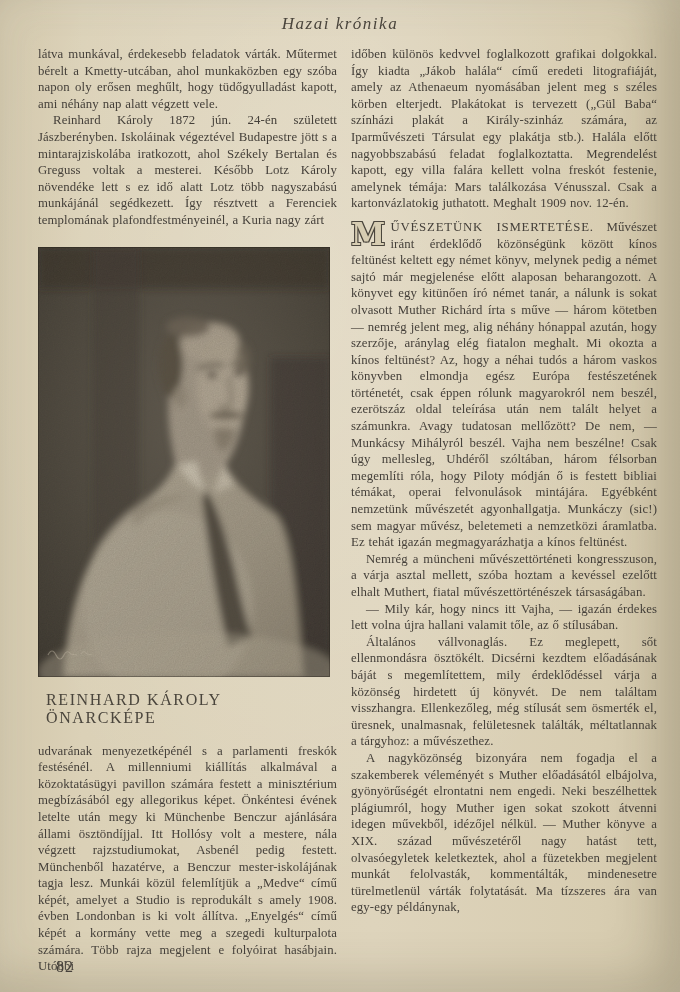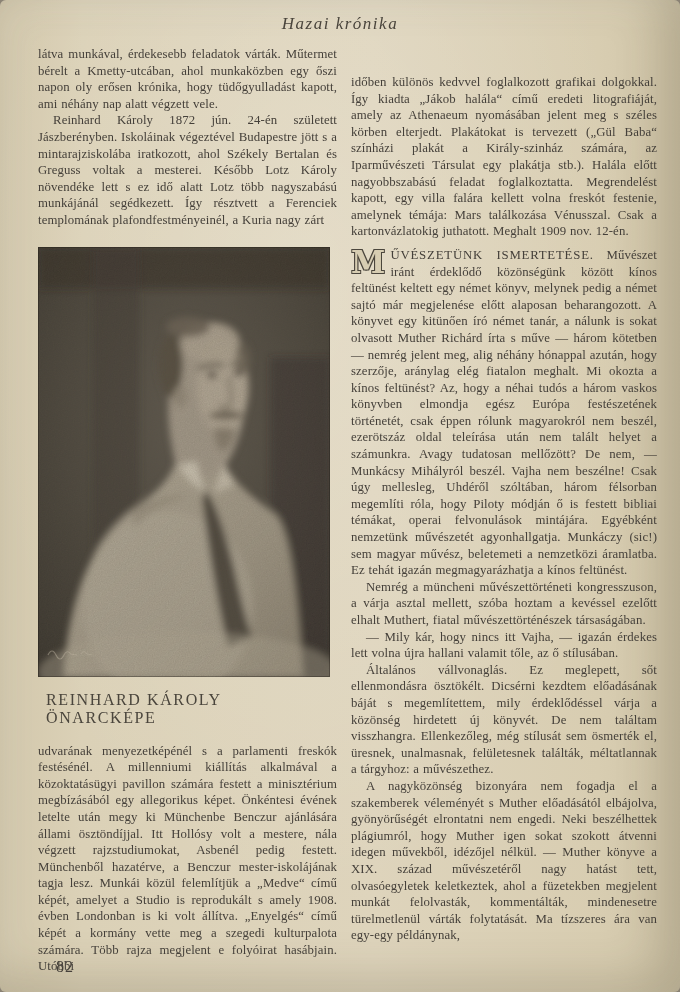--- a/index.html
+++ b/index.html
@@ -5,31 +5,30 @@
   html,body{margin:0;padding:0;background:#8a8274;}
   .page{
     position:relative;width:680px;height:992px;margin:0 auto;overflow:hidden;
     background:
       radial-gradient(ellipse at 45% 30%, rgba(255,255,252,0.20), rgba(0,0,0,0) 62%),
       linear-gradient(90deg,#d2c7ab 0%,#dbd1b7 12%,#ded4bc 55%,#d8cdb1 88%,#cfc4a8 100%),
       #d9cfb4;
     box-shadow: inset -16px -12px 48px rgba(70,58,34,0.22), inset 12px 8px 36px rgba(255,255,248,0.14);
     font-family:"Liberation Serif", serif;
     color:#46413a;
-    border-radius:6px;
   }
   .running-head{
     position:absolute;top:14px;left:0;width:100%;
     text-align:center;font-style:italic;font-size:17px;letter-spacing:1.5px;color:#4a453c;
   }
   .columns{
     position:absolute;top:46px;left:38px;display:flex;gap:14px;
   }
   .col{width:299px;}
-  .col-right{width:306px;margin-top:28px;}
+  .col-right{width:306px;}
   .bp{
     margin:0;text-align:justify;font-size:12.8px;line-height:16.6px;
     text-indent:15px;letter-spacing:0.1px;color:#45403a;
     word-spacing:0.5px;
   }
   .noindent{text-indent:0;}
   .portrait-fig{margin:18px 0 16px 0;}
   .portrait{width:292px;height:430px;}
   .portrait svg{display:block;}
   .caption{
@@ -50,21 +49,21 @@
 </head>
 <body>
 
 <div class="page">
 
   <div class="running-head">Hazai krónika</div>
 
   <div class="columns">
 
     <div class="col col-left">
-      <p class="bp noindent">látva munkával, érdekesebb feladatok várták. Műtermet bérelt a Kmetty-utcában, ahol munkaközben egy őszi napon oly erősen krónika, hogy tüdőgyulladást kapott, ami néhány nap alatt végzett vele.</p>
+      <p class="bp noindent">látva munkával, érdekesebb feladatok várták. Műtermet bérelt a Kmetty-utcában, ahol munkaközben egy szóba napon oly erősen meghűlt, hogy tüdőgyulladást kapott, ami néhány nap alatt végzett vele.</p>
       <p class="bp">Reinhard Károly 1872 jún. 24-én született Jászberényben. Iskoláinak végeztével Budapestre jött s a mintarajziskolába iratkozott, ahol Székely Bertalan és Greguss voltak a mesterei. Később Lotz Károly növendéke lett s ez idő alatt Lotz több nagyszabású munkájánál segédkezett. Így résztvett a Ferenciek templomának plafondfestményeinél, a Kuria nagy zárt</p>
 
       <figure class="portrait-fig">
         <div class="portrait">
           <svg viewBox="0 0 292 430" width="292" height="430">
             <defs>
               <radialGradient id="bgG" cx="52%" cy="38%" r="78%">
                 <stop offset="0%" stop-color="#5e584e"></stop>
                 <stop offset="55%" stop-color="#4a453c"></stop>
                 <stop offset="100%" stop-color="#36322b"></stop>

